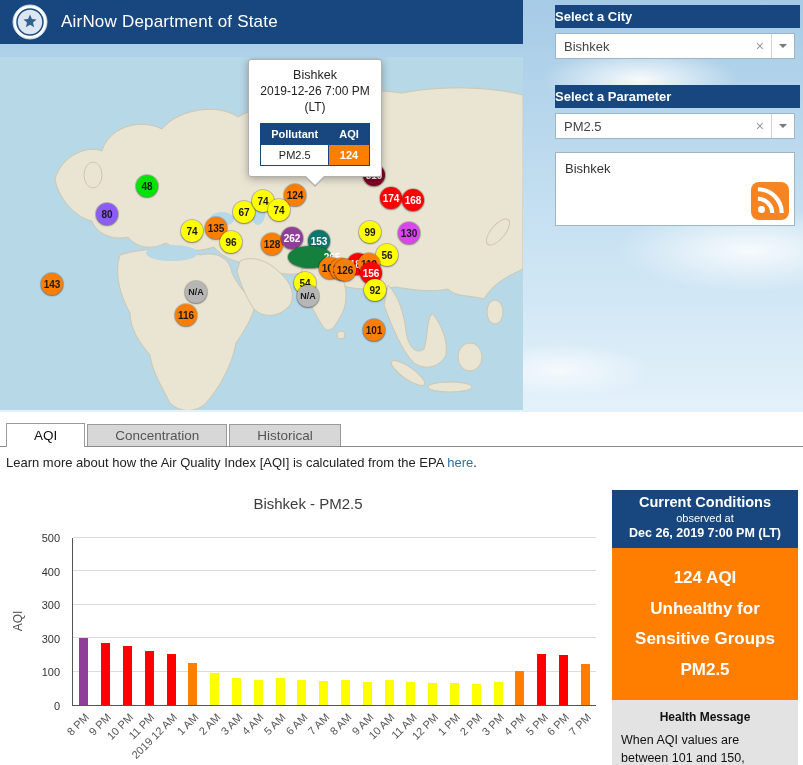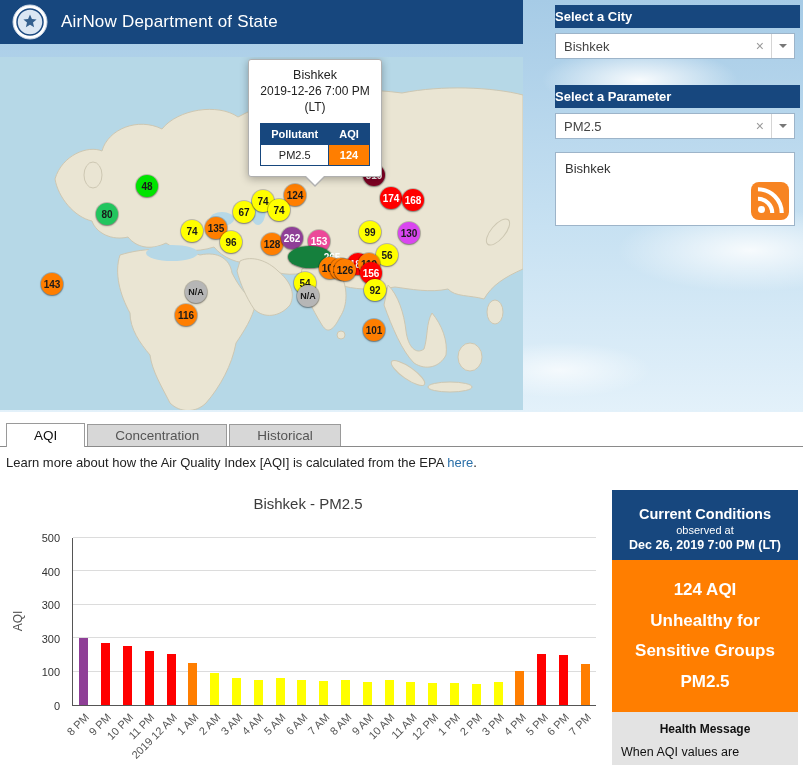--- a/index.html
+++ b/index.html
@@ -81,21 +81,21 @@
   .bars { position:absolute; top:0; left:0; width:100%; height:100%; display:flex; align-items:flex-end; z-index:2; }
   .bar-slot { flex:1; display:flex; justify-content:center; align-items:flex-end; height:100%; }
   .bar { width:9px; }
   .xlabels { position:absolute; left:64px; top:222px; width:524px; height:57px; display:flex; }
   .x-slot { flex:1; position:relative; }
   .x-label { position:absolute; top:3px; right:50%; transform:rotate(-45deg); transform-origin:100% 0;
     font-size:11px; color:#555; white-space:nowrap; }
 
   
   .cc { position:absolute; left:612px; top:490px; width:186px; }
-  .cc-header { background:#17477e; color:#fff; text-align:center; padding:16px 4px 8px; }
+  .cc-header { background:#17477e; color:#fff; text-align:center; padding:4px 4px 8px; }
   .cc-title { font-size:14.5px; font-weight:bold; }
   .cc-sub { font-size:11px; margin-top:2px; }
   .cc-date { font-size:12.5px; font-weight:bold; margin-top:2px; }
   .cc-aqi { color:#fff; text-align:center; font-size:17px; font-weight:bold; padding:15px 6px; line-height:1.8; }
   .cc-health { background:#e3e3e3; padding:10px 9px; height:100px; overflow:hidden; }
   .cc-health-title { text-align:center; font-weight:bold; font-size:12px; color:#111; }
   .cc-health-text { font-size:12.5px; color:#111; margin:8px 0 0; line-height:1.4; }
 </style>
 </head>
 <body>
@@ -128,32 +128,32 @@
       <ellipse cx="470" cy="300" rx="12" ry="14" fill="#eae5d3" stroke="#cdc7b2"></ellipse>
       <ellipse cx="495" cy="255" rx="8" ry="12" fill="#eae5d3" stroke="#cdc7b2"></ellipse>
       <ellipse cx="498" cy="175" rx="7" ry="16" transform="rotate(40 498 175)" fill="#eae5d3" stroke="#cdc7b2"></ellipse>
       <circle cx="341" cy="278" r="4" fill="#eae5d3" stroke="#cdc7b2"></circle>
       <ellipse cx="258" cy="152" rx="8" ry="16" fill="#b6d8e7"></ellipse>
       <ellipse cx="222" cy="162" rx="12" ry="7" fill="#b6d8e7"></ellipse>
       <ellipse cx="172" cy="196" rx="26" ry="8" fill="#b6d8e7"></ellipse>
     </svg>
     <div class="markers">
         <div class="marker" style="left: 136px; top: 118px; background: rgb(0, 228, 0); color: rgb(26, 26, 26);">48</div>
-        <div class="marker" style="left: 96px; top: 146px; background: #22c55e; color: rgb(26, 26, 26);">80</div>
+        <div class="marker" style="left: 96px; top: 146px; background: #8b5cf6; color: rgb(26, 26, 26);">80</div>
         <div class="marker" style="left: 41px; top: 216px; background: rgb(255, 126, 0); color: rgb(26, 26, 26);">143</div>
         <div class="marker" style="left: 181px; top: 163px; background: rgb(255, 255, 0); color: rgb(26, 26, 26);">74</div>
         <div class="marker" style="left: 205px; top: 160px; background: rgb(255, 126, 0); color: rgb(26, 26, 26);">135</div>
         <div class="marker" style="left: 220px; top: 174px; background: rgb(255, 255, 0); color: rgb(26, 26, 26);">96</div>
         <div class="marker" style="left: 233px; top: 144px; background: rgb(255, 255, 0); color: rgb(26, 26, 26);">67</div>
         <div class="marker" style="left: 252px; top: 133px; background: rgb(255, 255, 0); color: rgb(26, 26, 26);">74</div>
         <div class="marker" style="left: 284px; top: 127px; background: rgb(255, 126, 0); color: rgb(26, 26, 26);">124</div>
         <div class="marker" style="left: 268px; top: 142px; background: rgb(255, 255, 0); color: rgb(26, 26, 26);">74</div>
         <div class="marker" style="left: 261px; top: 176px; background: rgb(255, 126, 0); color: rgb(26, 26, 26);">128</div>
         <div class="marker" style="left: 281px; top: 170px; background: rgb(143, 63, 151); color: rgb(255, 255, 255);">262</div>
-        <div class="marker" style="left: 308px; top: 173px; background: #ec4899; color: rgb(255, 255, 255);">153</div>
+        <div class="marker" style="left: 308px; top: 173px; background: #0f766e; color: rgb(255, 255, 255);">153</div>
         <div class="marker" style="left: 288px; top: 189px; background: #15803d; color: rgb(255, 255, 255); padding-left: 44px;">265</div>
         <div class="marker" style="left: 363px; top: 107px; background: rgb(126, 0, 35); color: rgb(255, 255, 255);">319</div>
         <div class="marker" style="left: 380px; top: 130px; background: rgb(255, 0, 0); color: rgb(255, 255, 255);">174</div>
         <div class="marker" style="left: 402px; top: 132px; background: rgb(255, 0, 0); color: rgb(255, 255, 255);">168</div>
         <div class="marker" style="left: 359px; top: 164px; background: rgb(255, 255, 0); color: rgb(26, 26, 26);">99</div>
         <div class="marker" style="left: 398px; top: 165px; background: #d946ef; color: rgb(26, 26, 26);">130</div>
         <div class="marker" style="left: 376px; top: 187px; background: rgb(255, 255, 0); color: rgb(26, 26, 26);">56</div>
         <div class="marker" style="left: 319px; top: 200px; background: rgb(255, 126, 0); color: rgb(26, 26, 26);">107</div>
         <div class="marker" style="left: 330px; top: 201px; background: rgb(255, 126, 0); color: rgb(26, 26, 26);">139</div>
         <div class="marker" style="left: 347px; top: 196px; background: rgb(255, 0, 0); color: rgb(255, 255, 255);">184</div>

